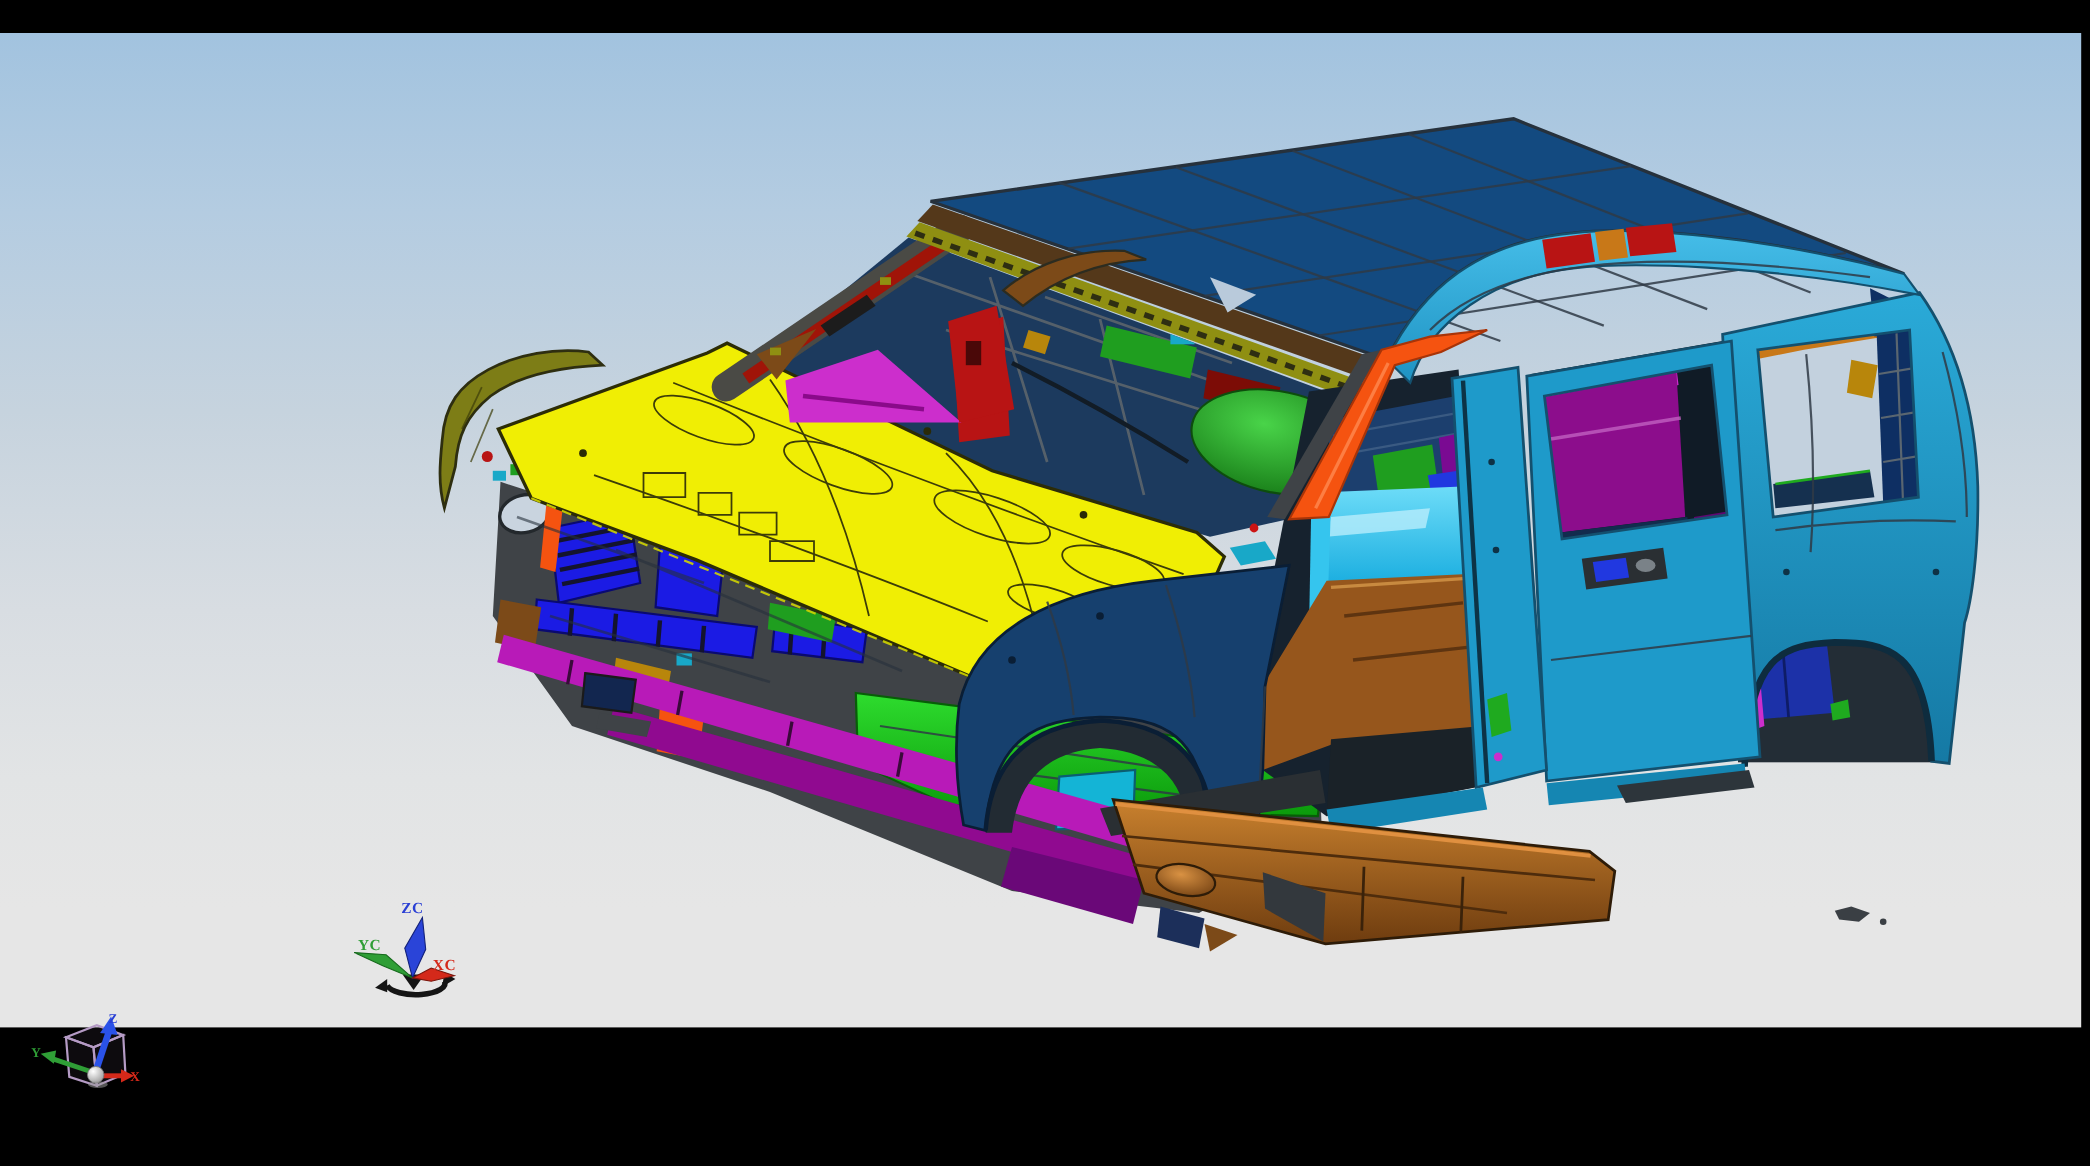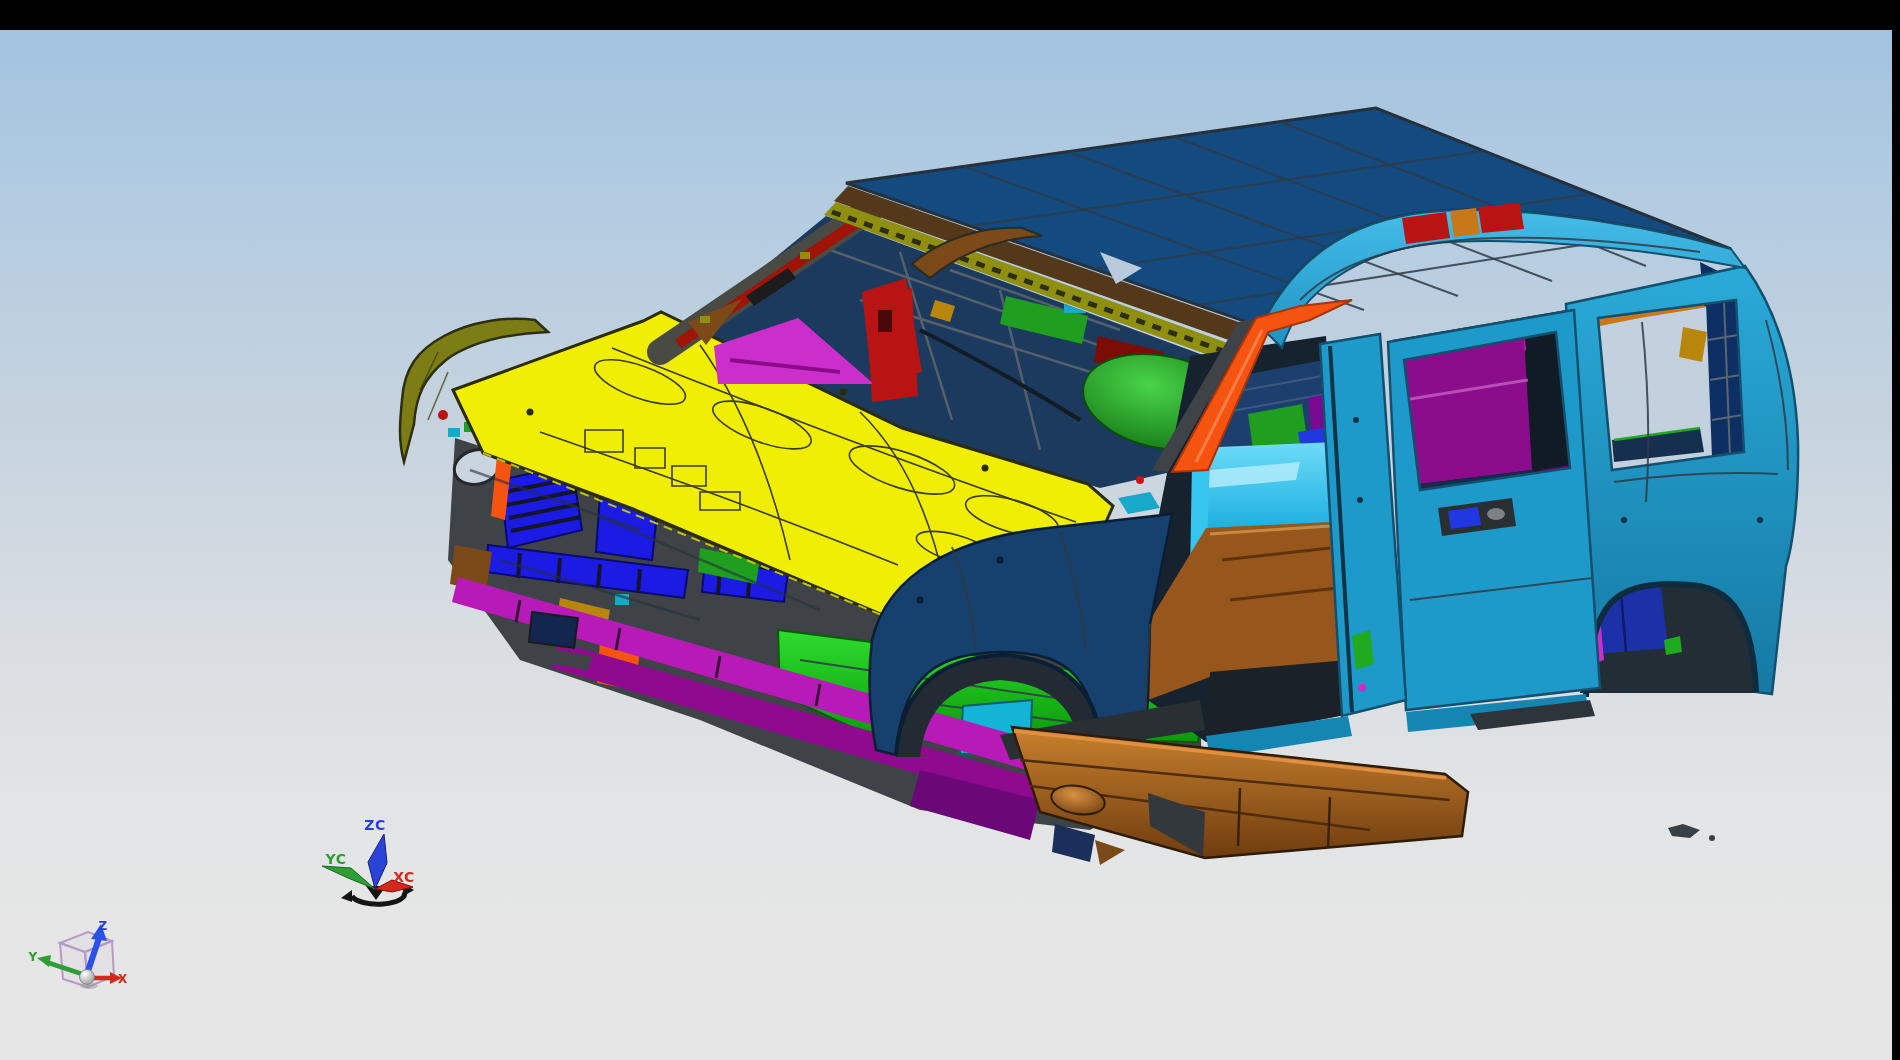--- a/index.html
+++ b/index.html
@@ -1,20 +1,20 @@
 <!DOCTYPE html>
 <html style="--c-roof: #134a80; --c-hood: #f0ee04; --c-body-side: #1e9aca; --c-front-fender: #16406e; --c-a-pillar: #f55310; --c-windshield-header: #54381a; --c-header-vent: #8f8f12; --c-rocker-copper: #8a4f16; --c-floor-green: #14c414; --c-cabin-floor: #00a9e9; --c-tunnel-brown: #96561c; --c-cowl-magenta: #b81ab8; --c-bumper-magenta: #900a90; --c-quarter-trim-violet: #8c0d8c; --c-trim-magenta: #cc2ecc; --c-radiator-blue: #1b1be4; --c-beam-blue: #2138e0; --c-detail-red: #b81414; --c-detail-dark-red: #7c0c06; --c-fender-olive: #7d7d16; --c-pillar-gold: #b8860b; --c-bracket-brown: #7c4a18; --c-bracket-orange: #c87818; --c-structure-gray: #3f4347; --c-d-pillar-navy: #0e2f63; --c-wheelhouse-blue: #1c31a8; --c-detail-pink: #e26ac2; --c-interior-navy: #1c3a5e; --c-duct-green: #1f9e1f; --c-step-teal: #14b4d6; --c-axis-z: #2a3fd4; --c-axis-y: #2f9e36; --c-axis-x: #d4291a; --c-cube-mauve: #b59bc5;"><head>
 <meta charset="utf-8">
 <style>
   html,body{margin:0;padding:0;background:#000;width:1900px;height:1060px;overflow:hidden;
     font-family:"DejaVu Sans", sans-serif;}
   #top-bar{position:absolute;left:0;top:0;width:1900px;height:30px;background:#000;}
   #right-bar{position:absolute;right:0;top:0;width:8px;height:1060px;background:#000;}
-  #viewport{position:absolute;left:0;top:30px;width:1892px;height:1030px;
-    background:linear-gradient(180deg,#a2c3df 0%,#b4cce1 18%,#c6d3de 38%,#d8dde2 58%,#e2e4e5 75%,#e6e6e6 88%,#e6e6e6 100%);}
+  #viewport{position:absolute;left:0;top:30px;width:1892px;height:904px;
+    background:linear-gradient(180deg,#a2c3df 0%,#b4cce1 18%,#c6d3de 38%,#d8dde2 58%,#e2e4e5 75%,#e6e6e6 88%,#e6e6e6 100%);font-family:Liberation Serif, serif;}
   svg{display:block}
   
   .roof{fill:var(--c-roof)} .hood{fill:var(--c-hood)} .cyan{fill:var(--c-body-side)}
   .fender{fill:var(--c-front-fender)} .orange{fill:var(--c-a-pillar)} .brown{fill:var(--c-tunnel-brown)}
   .violet{fill:var(--c-quarter-trim-violet)} .bmag{fill:var(--c-trim-magenta)}
   .cmag{fill:var(--c-cowl-magenta)} .bumag{fill:var(--c-bumper-magenta)}
   .bblue{fill:var(--c-radiator-blue)} .beam{fill:var(--c-beam-blue)}
   .red{fill:var(--c-detail-red)} .dred{fill:var(--c-detail-dark-red)}
   .olive{fill:var(--c-fender-olive)} .gold{fill:var(--c-pillar-gold)}
   .gbrown{fill:var(--c-bracket-brown)} .borange{fill:var(--c-bracket-orange)}

